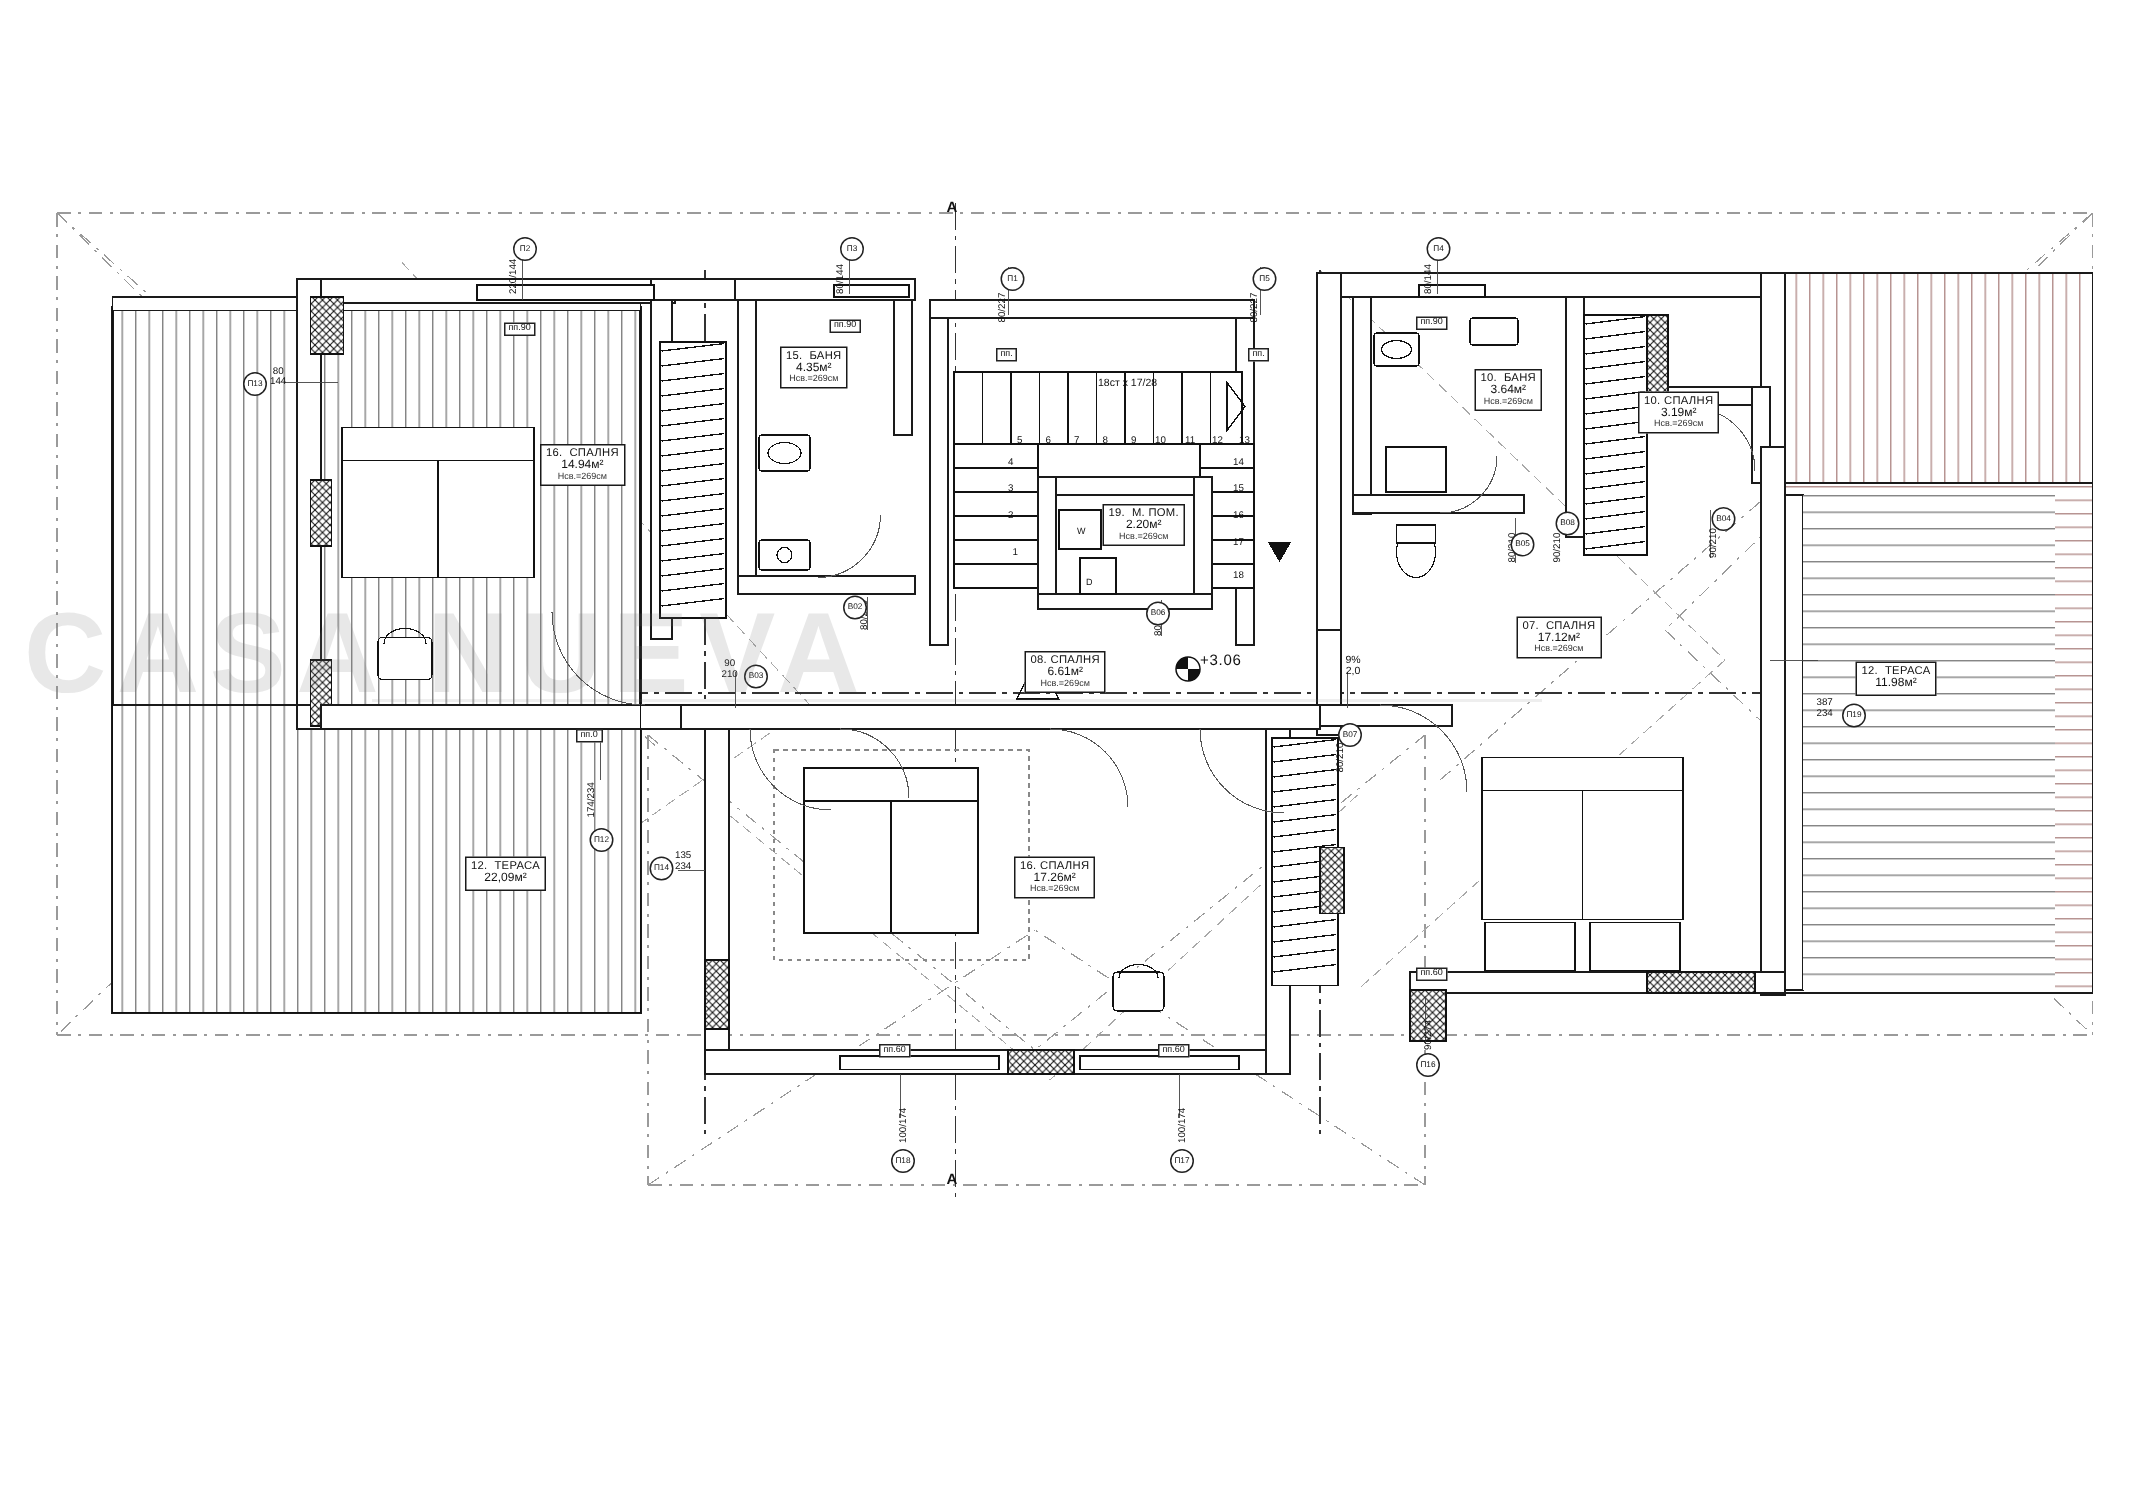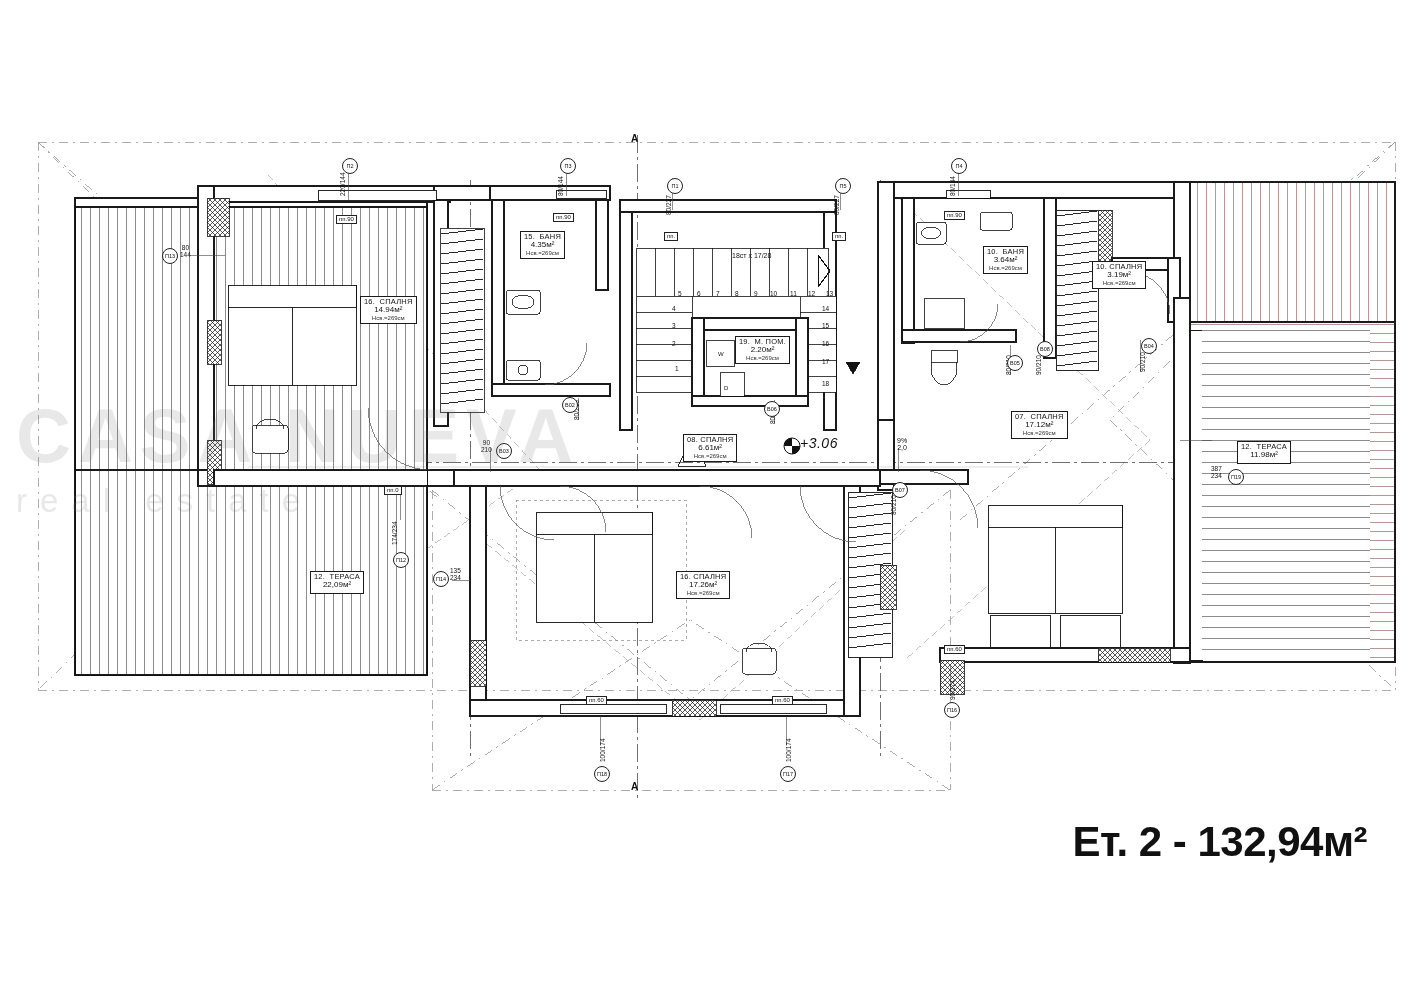--- a/index.html
+++ b/index.html
@@ -29,21 +29,21 @@
   .room-label .rl-area{font-size:8px;color:#111;}
   .room-label .rl-h{font-size:6px;color:#333;}
   .room-label.no-h{padding-bottom:3px;}
   .dim-box{
     position:absolute;font-size:6px;color:#111;white-space:nowrap;
     border:1px solid #222;background:#fff;padding:0 2px;z-index:36;line-height:1.15;
   }
   .stair-no{position:absolute;font-size:6.5px;color:#111;z-index:35;}
   .stair-title{position:absolute;font-size:7px;color:#111;white-space:nowrap;z-index:35;}
   .axis-letter{position:absolute;font-size:10px;font-weight:bold;color:#111;z-index:35;}
-  .level-mark{position:absolute;font-size:14px;color:#111;white-space:nowrap;z-index:35;letter-spacing:.5px;font-style:italic;}
+  .level-mark{position:absolute;font-size:10px;color:#111;white-space:nowrap;z-index:35;letter-spacing:.5px;}
   .slope-mark{position:absolute;font-size:7px;color:#111;white-space:nowrap;z-index:35;text-align:center;line-height:1.0;}
 
   
   .tag-circle{
     position:absolute;width:14px;height:14px;border:1px solid #222;border-radius:50%;
     background:#fff;font-size:5.5px;color:#111;display:flex;align-items:center;justify-content:center;
     z-index:37;
   }
 
   
@@ -453,21 +453,20 @@
         <line x1="950" y1="664" x2="950" y2="696"></line>
         <line x1="578" y1="398" x2="578" y2="420"></line>
         <line x1="774" y1="400" x2="774" y2="424"></line>
       </g>
     </g>
   </svg>
 
   <div id="watermark">
     <div id="wm-main">CASA NUEVA</div>
     <div id="wm-rule"></div>
-    <div id="wm-sub">real estate</div>
   </div>
 
   <div class="room-label" style="left:360px;top:296px;">
     <div class="rl-top"><span>16.</span>&nbsp;&nbsp;<span>СПАЛНЯ</span></div>
     <div class="rl-area">14.94м²</div>
     <div class="rl-h">Нсв.=269см</div>
   </div>
 
   <div class="room-label" style="left:520px;top:231px;">
     <div class="rl-top"><span>15.</span>&nbsp;&nbsp;<span>БАНЯ</span></div>
@@ -627,15 +626,14 @@
   <div class="dim-box" style="left:336px;top:215px;">пп.90</div>
   <div class="dim-box" style="left:553px;top:213px;">пп.90</div>
   <div class="dim-box" style="left:944px;top:211px;">пп.90</div>
   <div class="dim-box" style="left:384px;top:486px;">пп.0</div>
   <div class="dim-box" style="left:586px;top:696px;">пп.60</div>
   <div class="dim-box" style="left:772px;top:696px;">пп.60</div>
   <div class="dim-box" style="left:944px;top:645px;">пп.60</div>
   <div class="dim-box" style="left:664px;top:232px;">пп.</div>
   <div class="dim-box" style="left:832px;top:232px;">пп.</div>
 
-  <div id="floor-title">Ет. 2 - 132,94м²</div>
 
 </div>
 
 </body></html>

